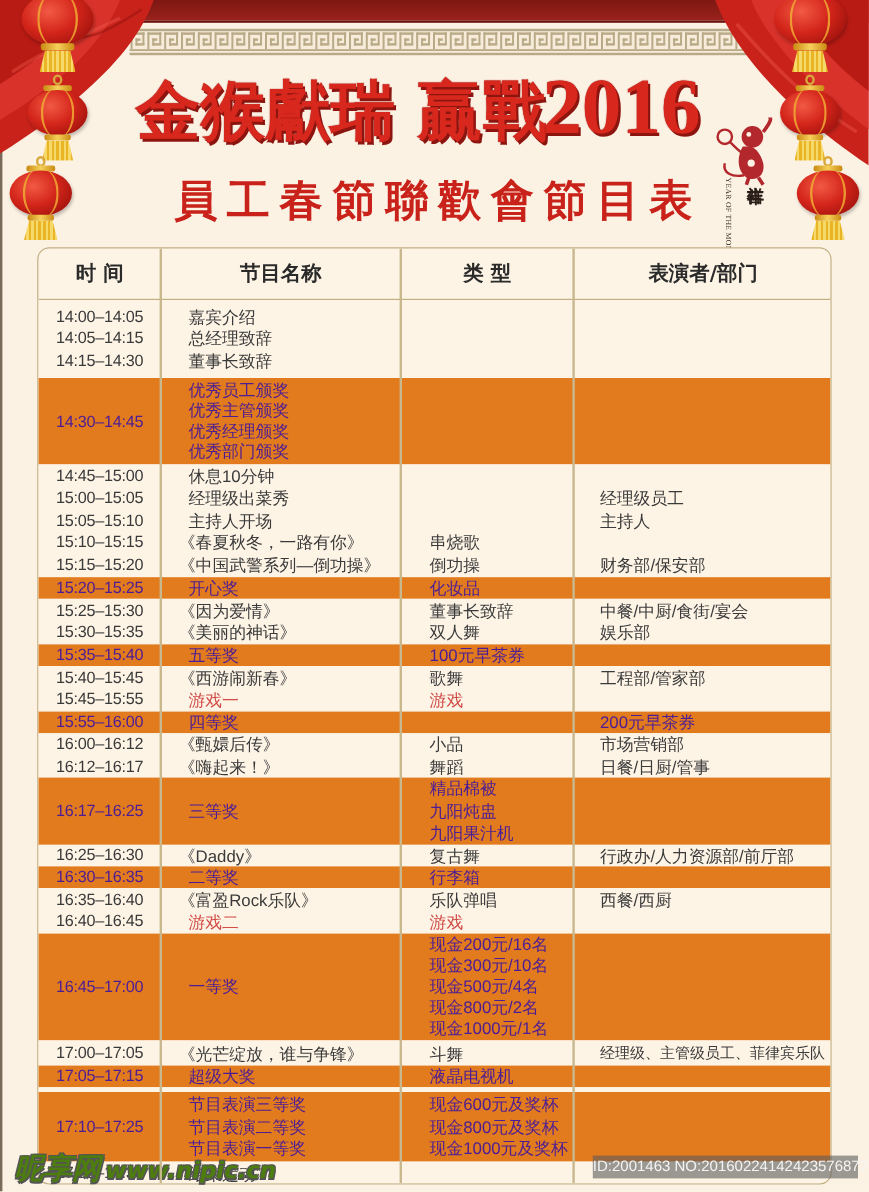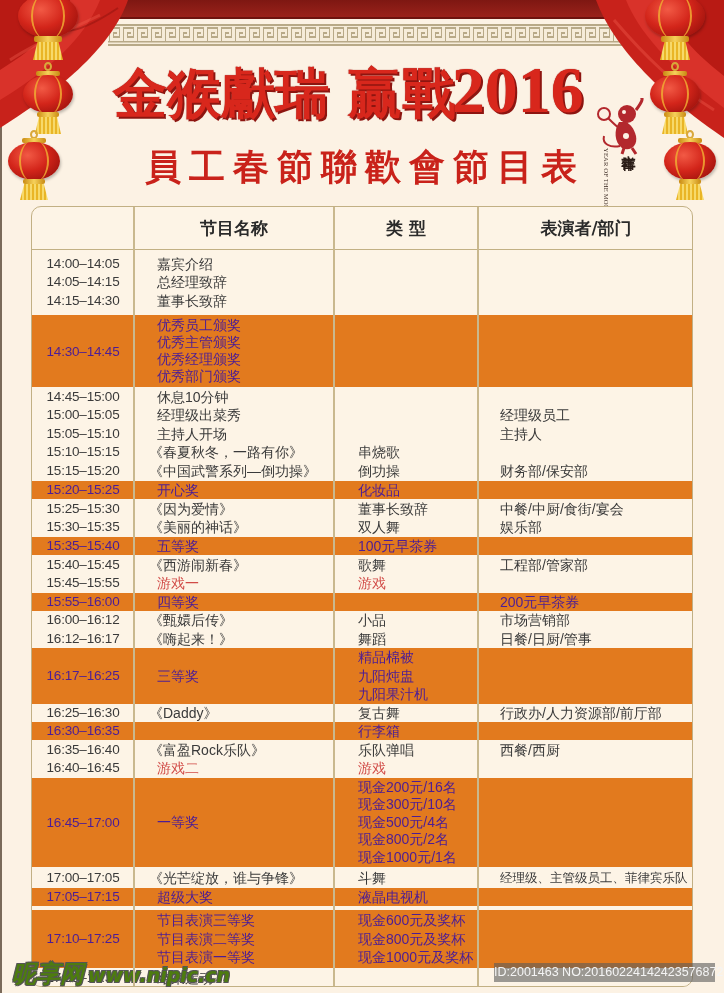--- a/index.html
+++ b/index.html
@@ -135,20 +135,21 @@
   <circle cx="12" cy="16" r="6" fill="none" stroke="#b3282d" stroke-width="2"></circle>
   <path d="M16,20 C22,26 24,28 27,30" stroke="#b3282d" stroke-width="2" fill="none"></path>
   <path d="M28,48 C18,50 10,46 12,38" stroke="#b3282d" stroke-width="2" fill="none"></path>
   <path d="M32,50 L30,56 M40,50 L44,56" stroke="#b3282d" stroke-width="3"></path>
 </svg>
 <div class="logo-en">YEAR OF THE MONKEY</div>
 <div class="logo-cn">年吉祥</div>
 
 <div class="table">
   <div class="thead">
+    <div class="th" style="left:0;width:102px;">时 间</div>
     <div class="th" style="left:102px;width:200px;">节目名称</div>
     <div class="th" style="left:302px;width:144px;">类 型</div>
     <div class="th" style="left:446px;width:216px;">表演者/部门</div>
   </div>
 
   <div class="grp light" style="top:43px;height:65px;--lh:18.5px;">
     <div class="cell c-time">
       <span class="ln">14:00–14:05</span>
       <span class="ln">14:05–14:15</span>
       <span class="ln">14:15–14:30</span>
@@ -330,20 +331,23 @@
       </div>
     <div class="cell c-perf">
         <span class="ln">行政办/人力资源部/前厅部</span>
       </div>
   </div>
 
   <div class="grp orange" style="top:515px;height:18px;--lh:18px;">
     <div class="cell c-time">
         <span class="ln">16:30–16:35</span>
       </div>
+    <div class="cell c-name">
+        <span class="ln">二等奖</span>
+      </div>
     <div class="cell c-type">
         <span class="ln">行李箱</span>
       </div>
     <div class="cell c-perf"></div>
   </div>
 
   <div class="grp light" style="top:533px;height:38px;--lh:18.5px;">
     <div class="cell c-time">
       <span class="ln">16:35–16:40</span>
       <span class="ln">16:40–16:45</span>

